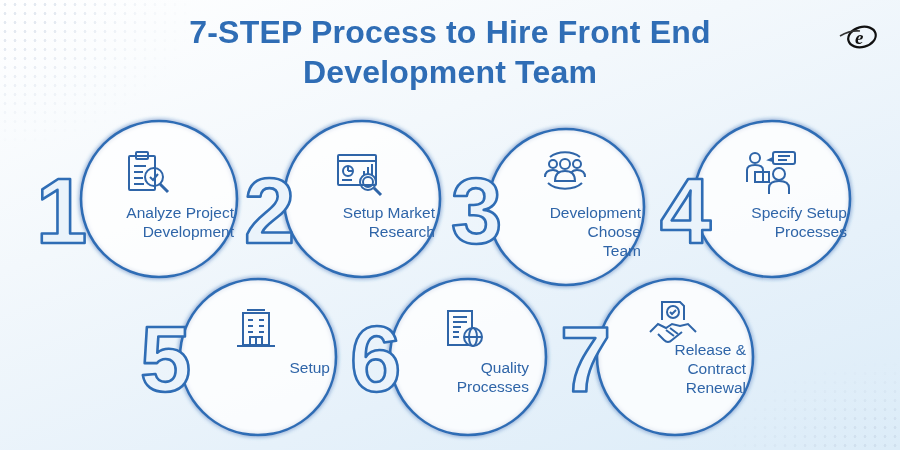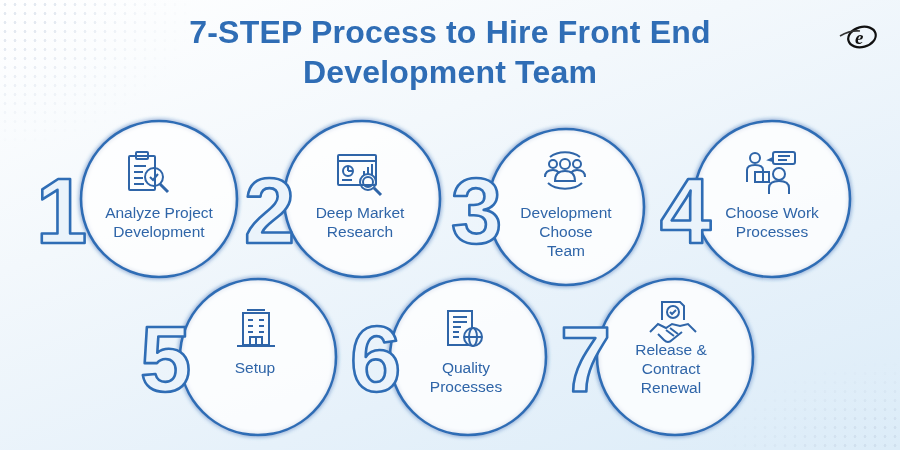--- a/index.html
+++ b/index.html
@@ -26,21 +26,21 @@
     position: absolute; left: 0; top: 12px; width: 900px; text-align: center;
     color: #2f6db5; font-weight: bold; font-size: 32px; line-height: 40px;
     letter-spacing: 0.2px;
   }
   .title div { margin: 0; }
   .logo {
     position: absolute; left: 838px; top: 22px; width: 44px; height: 30px;
   }
   .diagram { position: absolute; left: 0; top: 0; width: 900px; height: 450px; }
   .label {
-    position: absolute; width: 150px; text-align: center;
+    position: absolute; width: 150px; text-align: right;
     color: #2f65a8; font-size: 15.5px; line-height: 19px;
   }
   .icon { position: absolute; }
 </style>
 </head>
 <body>
 
 <div class="dots"></div>
 <div class="dots2"></div>
 
@@ -182,36 +182,36 @@
     <path d="M10 34 L16 40 Q20 44 24 40 L34 32"></path>
     <path d="M18 30 L26 36 M22 28 L30 34"></path>
   </g>
 </svg>
 
 <div class="label" style="left:84px;top:203px">
   <div>Analyze Project</div>
   <div>Development</div>
 </div>
 <div class="label" style="left:285px;top:203px">
-  <div>Deep Market</div>
+  <div>Setup Market</div>
   <div>Research</div>
 </div>
 <div class="label" style="left:491px;top:203px">
   <div>Development</div>
   <div>Choose</div>
   <div>Team</div>
 </div>
 <div class="label" style="left:697px;top:203px">
-  <div>Choose Work</div>
+  <div>Specify Setup</div>
   <div>Processes</div>
 </div>
 <div class="label" style="left:180px;top:358px">
   <div>Setup</div>
 </div>
-<div class="label" style="left:391px;top:358px">
+<div class="label" style="left:379px;top:358px">
   <div>Quality</div>
   <div>Processes</div>
 </div>
 <div class="label" style="left:596px;top:340px">
   <div>Release &amp;</div>
   <div>Contract</div>
   <div>Renewal</div>
 </div>
 
 </body></html>

